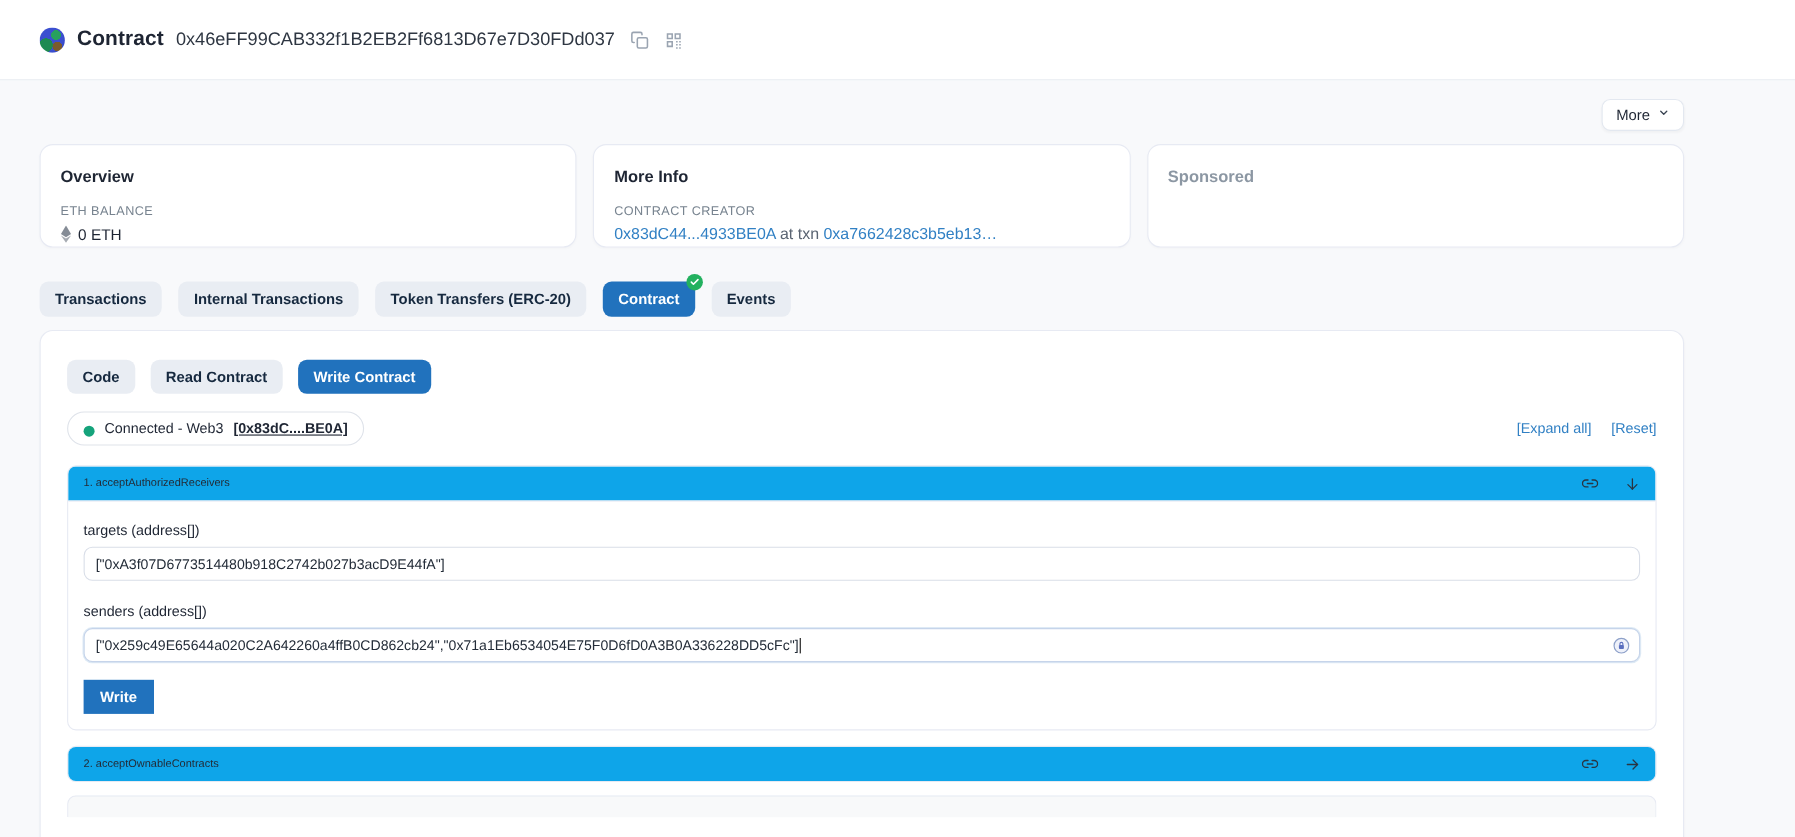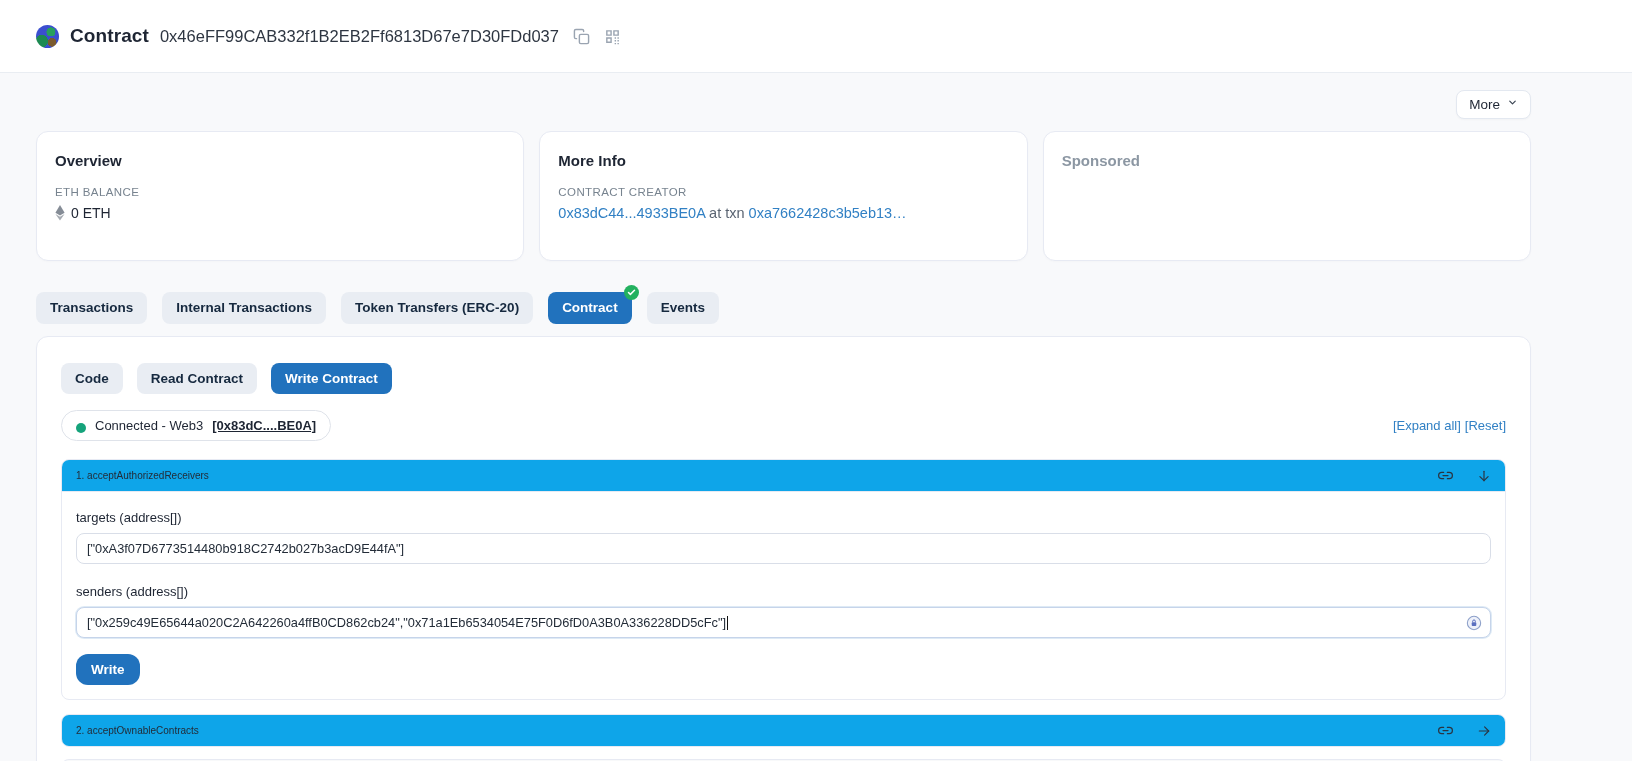--- a/index.html
+++ b/index.html
@@ -45,21 +45,21 @@
   .more-row{display:flex;justify-content:flex-end;margin-top:17px;}
   .more-btn{
     background:#fff;border:1px solid #e3e8f0;border-radius:8px;
     padding:6px 12px;font-size:13.5px;color:#1e2533;font-weight:400;
     display:flex;align-items:flex-start;gap:7px;cursor:pointer;
     font-family:inherit;box-shadow:0 1px 2px rgba(16,24,40,.03);
   }
   .cards{display:grid;grid-template-columns:repeat(3,1fr);gap:15px;margin-top:12px;}
   .card{
     background:#fff;border:1px solid var(--border);border-radius:12px;
-    padding:20px 18px;height:130px;box-shadow:0 1px 2px rgba(16,24,40,.02);
+    padding:20px 18px;height:94px;box-shadow:0 1px 2px rgba(16,24,40,.02);
   }
   .card h2{margin:0;font-size:15px;font-weight:700;}
   .card h2.muted{color:#8c97a3;}
   .kv-label{
     margin-top:17px;font-size:11.5px;letter-spacing:.4px;color:var(--gray);
     font-weight:400;
   }
   .kv-value{margin-top:7px;font-size:14px;display:flex;align-items:center;gap:6px;}
   .kv-links{margin-top:7px;font-size:14.5px;}
   .kv-links a{color:var(--link);text-decoration:none;}
@@ -83,21 +83,21 @@
     box-shadow:0 1px 2px rgba(16,24,40,.02);
   }
   .subtabs{display:flex;gap:14px;}
   .conn-row{display:flex;justify-content:space-between;align-items:center;margin-top:16px;}
   .conn-pill{
     border:1px solid #dfe3ea;border-radius:999px;padding:7px 14px;
     display:flex;align-items:flex-end;gap:9px;font-size:13px;background:#fff;
   }
   .dot{width:10px;height:10px;border-radius:50%;background:var(--dot);}
   .conn-pill a{color:#1e2533;text-decoration:underline;font-weight:bold;}
-  .right-links{display:flex;gap:4px;font-size:13px;}
+  .right-links{display:flex;gap:18px;font-size:13px;}
   .right-links a{color:var(--link);text-decoration:none;}
   
   .accordion{border:1px solid var(--border);border-radius:8px;margin-top:18px;overflow:hidden;}
   .acc-head{
     background:#0ea5e9;padding:8px 14px;display:flex;justify-content:space-between;
     align-items:center;font-size:10px;color:#232c38;cursor:pointer;
   }
   .acc-head .acc-icons{display:flex;gap:24px;align-items:center;color:#2a3442;}
   .acc-body{padding:18px 14px 14px;border-top:1px solid var(--border);}
   .field-label{font-size:13px;margin-bottom:8px;}
@@ -105,21 +105,21 @@
     position:relative;border:1px solid #d9dee8;border-radius:8px;
     padding:7px 10px;font-size:12.8px;color:#232c38;background:#fff;
     display:flex;align-items:center;white-space:nowrap;overflow:hidden;
   }
   .textfield.focused{border-color:#c6d4ea;box-shadow:0 0 0 1px rgba(33,114,189,.15);}
   .caret{display:inline-block;width:1px;height:14px;background:#111;margin-left:1px;}
   .field-gap{margin-top:20px;}
   .lockwrap{position:absolute;right:8px;top:50%;transform:translateY(-50%);
     display:flex;align-items:center;cursor:pointer;}
   .write-btn{
-    margin-top:16px;background:var(--accent);color:#fff;border:none;border-radius:12px;
+    margin-top:16px;background:var(--accent);color:#fff;border:none;border-radius:0;
     padding:8px 15px;font-size:13.5px;font-weight:600;cursor:pointer;font-family:inherit;
   }
   .accordion.single{margin-top:14px;}
   .sliver{
     margin-top:12px;border:1px solid var(--border);border-bottom:none;
     border-radius:8px 8px 0 0;height:20px;background:#f8f9fa;
   }
   svg{display:block;}
 </style>
 </head>

